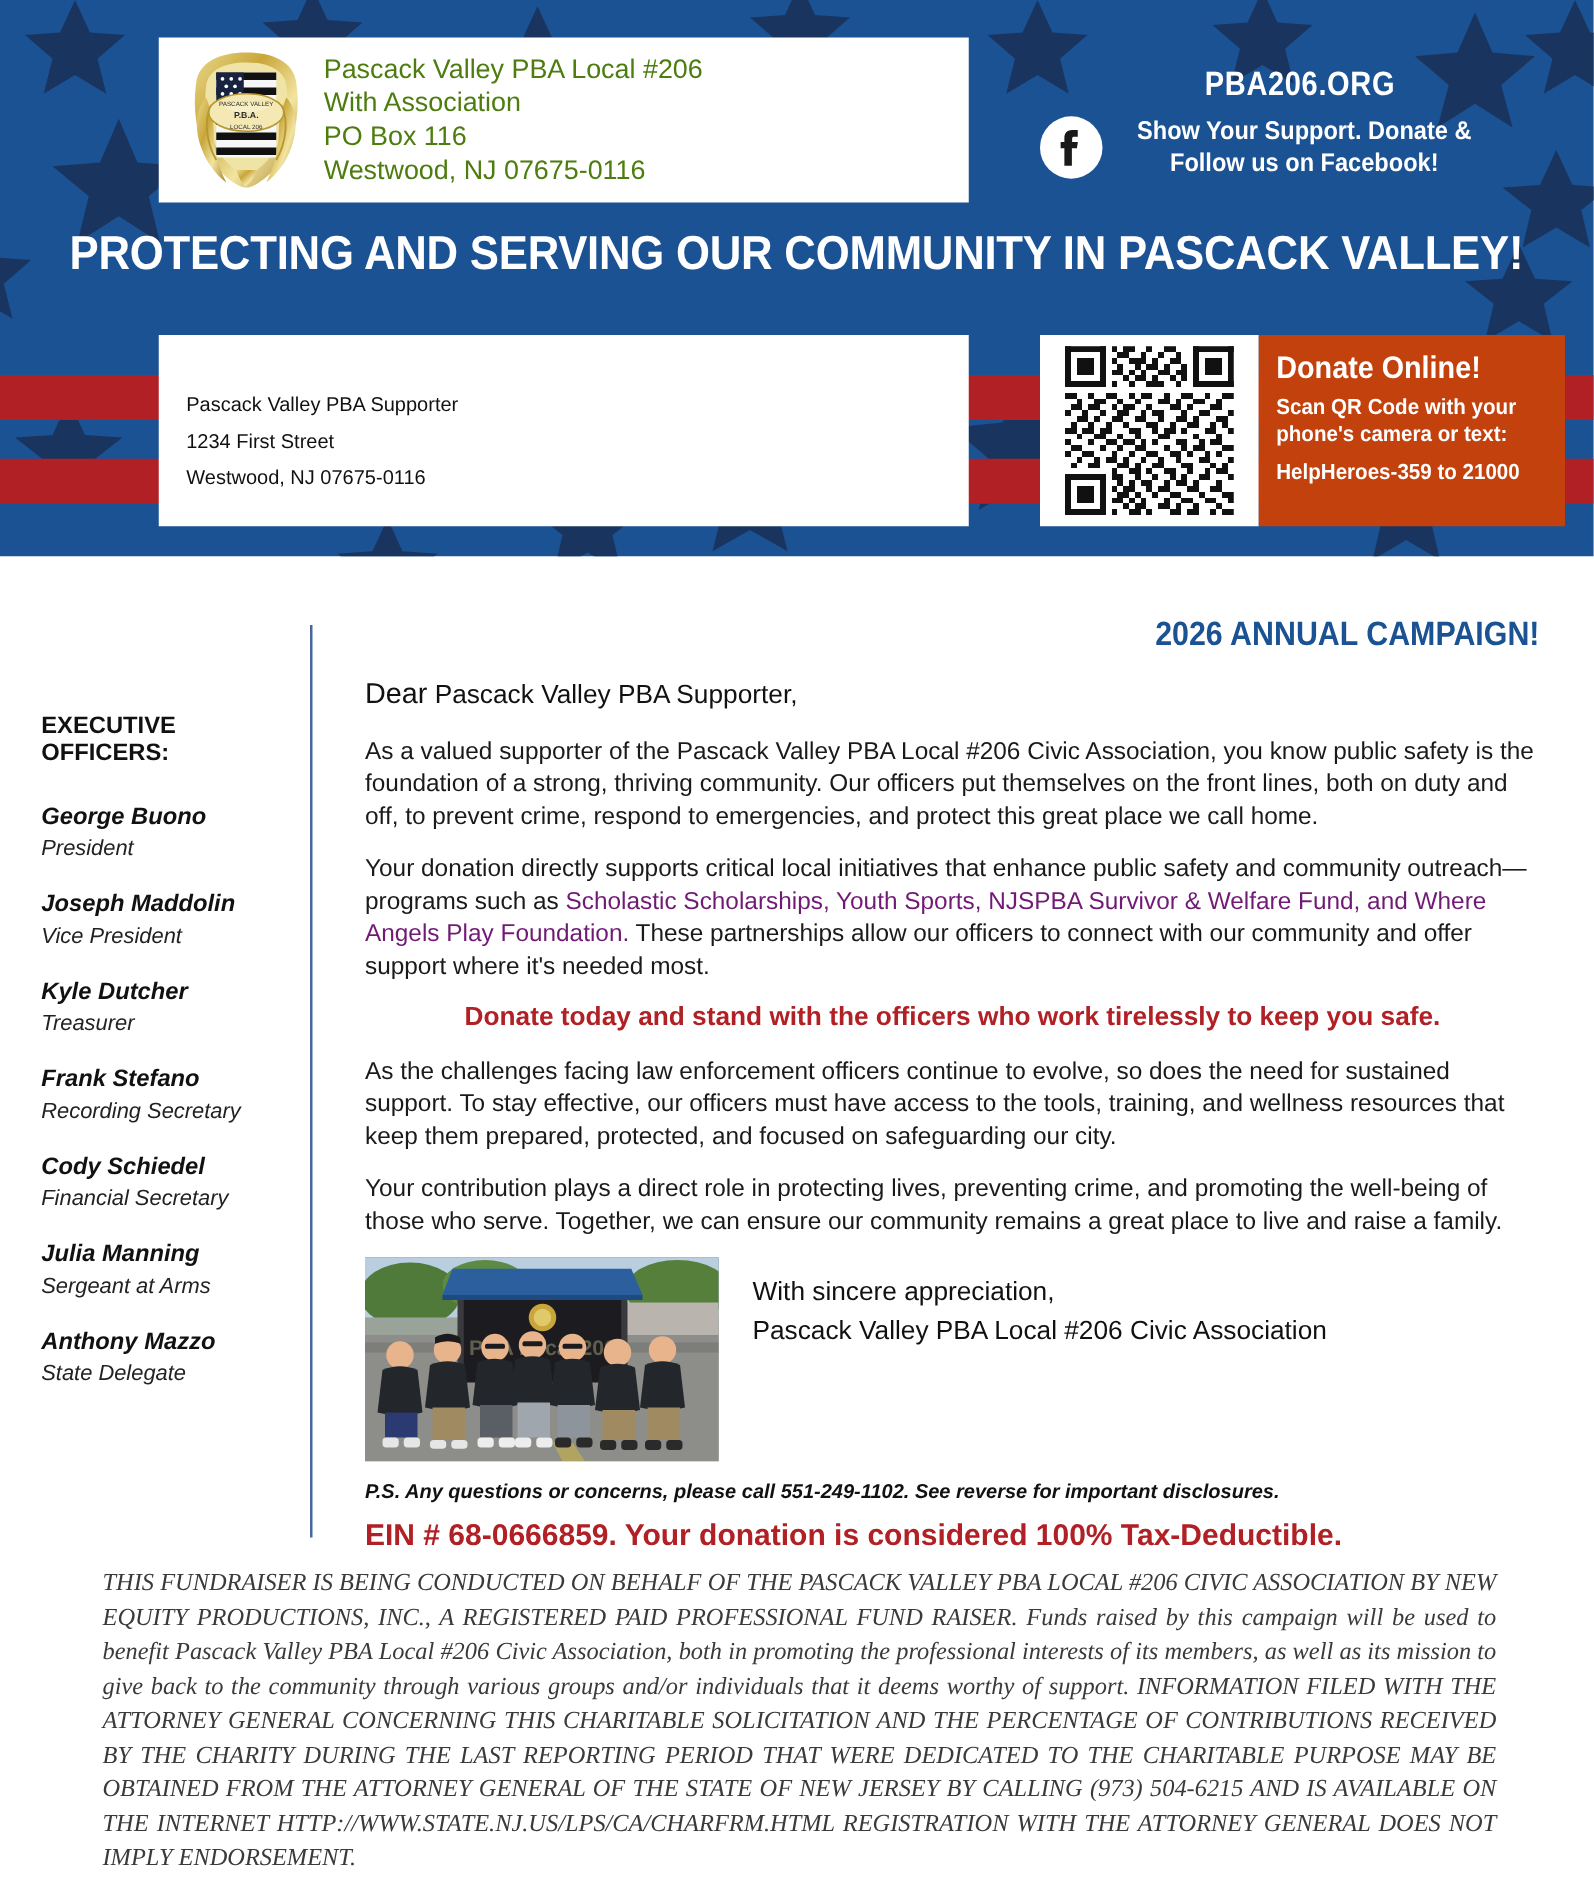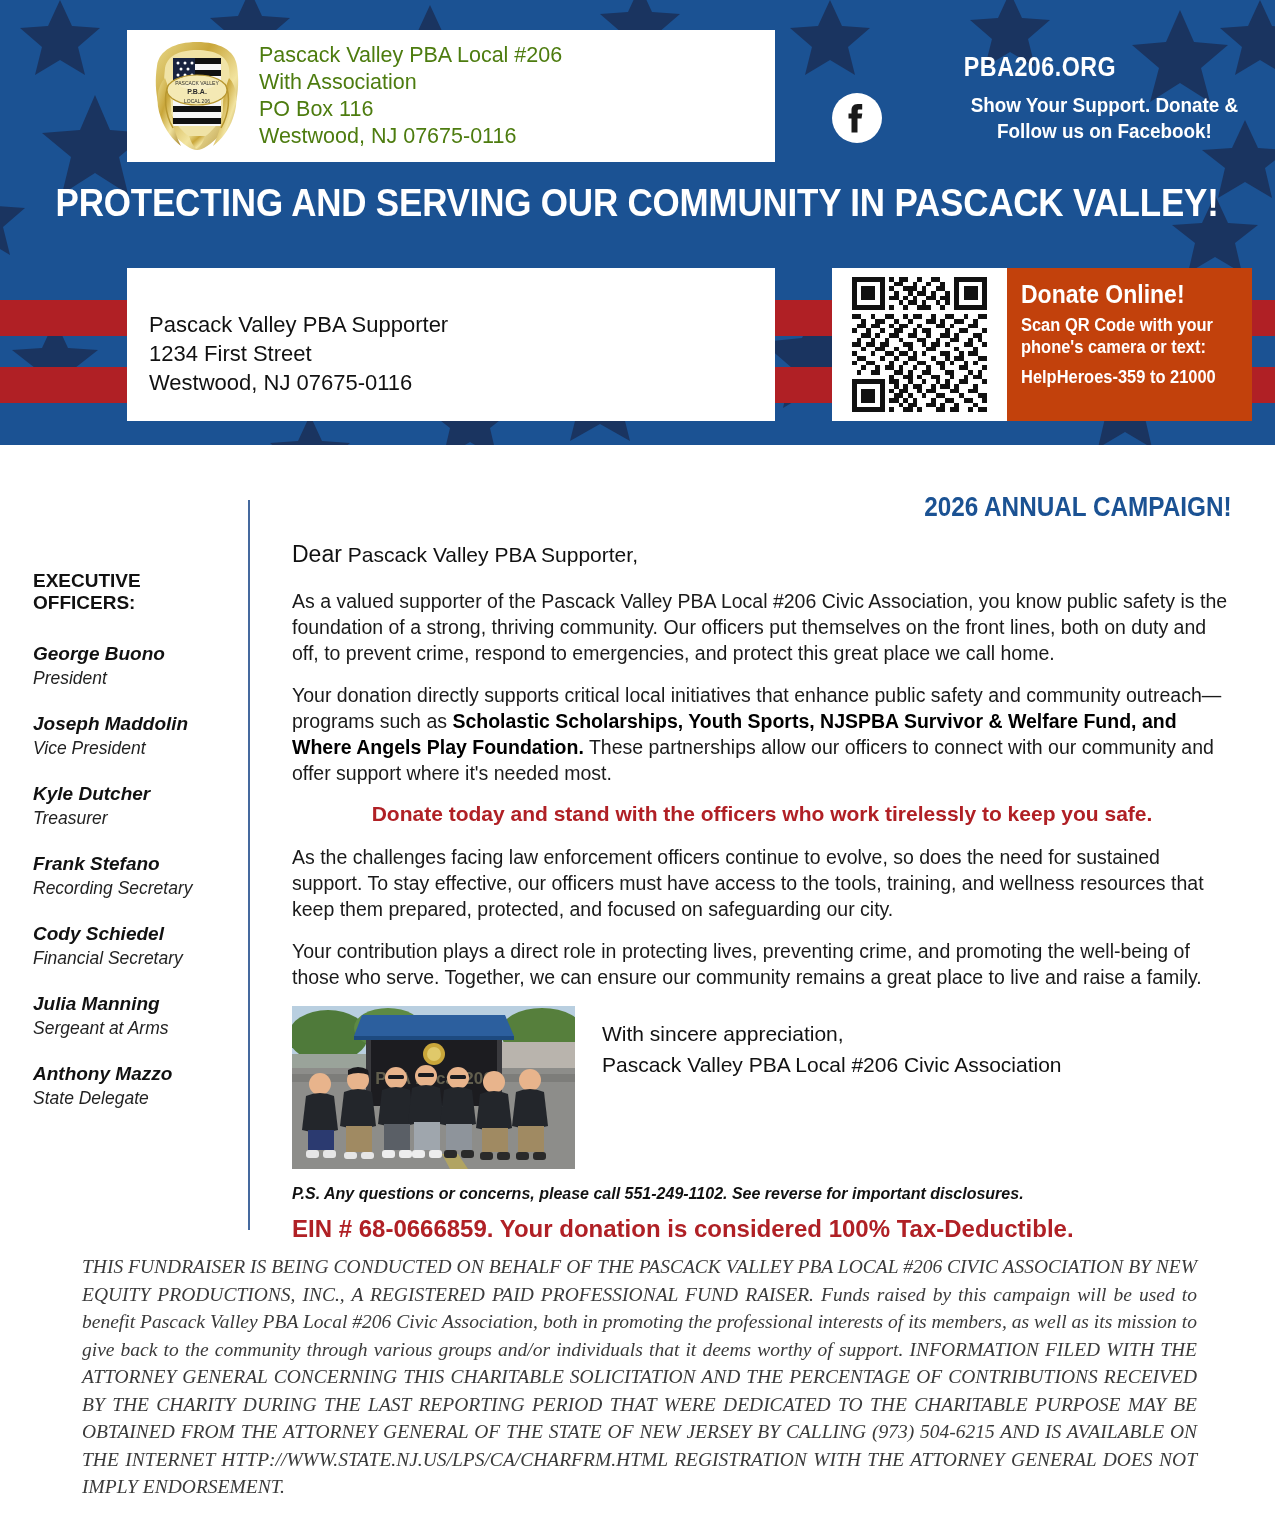--- a/index.html
+++ b/index.html
@@ -33,41 +33,41 @@
 
   
   .fb-block {
     position: absolute; left: 830px; top: 52px; width: 420px;
     text-align: center; color: #fff;
   }
   .org-url {
     font-size: 27px; font-weight: bold; letter-spacing: .6px;
     transform: scaleX(.86); transform-origin: center; margin-bottom: 8px;
   }
-  .fb-row { display: flex; align-items: center; justify-content: space-between; }
+  .fb-row { display: flex; align-items: center; justify-content: flex-start; gap: 14px; }
   .fb-icon { width: 54px; height: 54px; flex: 0 0 54px; }
   .fb-text {
     font-size: 20.5px; font-weight: bold; line-height: 26px;
     transform: scaleX(.92); transform-origin: center;
   }
 
   
   .headline {
     position: absolute; left: 0; top: 182px; width: 1275px;
     text-align: center; color: #fff; font-size: 38px; font-weight: bold;
     letter-spacing: -0.2px;
   }
   .headline span { display: inline-block; transform: scaleX(.92); }
 
   
   .recipient-card {
     position: absolute; left: 127px; top: 268px; width: 648px; height: 153px;
     background: #fff; padding: 42px 0 0 22px;
   }
-  .recipient-lines { font-size: 22px; line-height: 29px; color: #111; }
+  .recipient-lines { font-size: 16px; line-height: 29px; color: #111; }
 
   
   .qr-wrap {
     position: absolute; left: 832px; top: 268px; width: 175px; height: 153px;
     background: #fff; display: flex; align-items: center; justify-content: center;
   }
   .qr { width: 135px; height: 135px; }
   .donate-box {
     position: absolute; left: 1007px; top: 268px; width: 245px; height: 153px;
     background: #c2410c; color: #fff; padding: 12px 0 0 14px;
@@ -102,21 +102,21 @@
     text-align: right; font-size: 27px; font-weight: bold; color: #1b5293;
     margin-bottom: 18px;
   }
   .campaign-title span { display: inline-block; transform: scaleX(.9); transform-origin: right; }
   .salutation { font-size: 21px; color: #111; margin-bottom: 20px; }
   .salutation .dear { font-size: 23px; }
   .para {
     font-size: 19.5px; line-height: 26px; color: #1a1a1a; margin-bottom: 16px;
     text-align: left;
   }
-  .hl { color: #000000; font-weight: bold; }
+  .hl { color: #701a75; font-weight: normal; }
   .cta {
     text-align: center; font-size: 21px; font-weight: bold; color: #b02025;
     margin: 16px 0 18px 0;
   }
 
   .signoff-row { display: flex; margin-top: 14px; }
   .photo {
     width: 283px; height: 163px; flex: 0 0 283px; overflow: hidden;
     position: relative; background: #6a6f63;
   }

